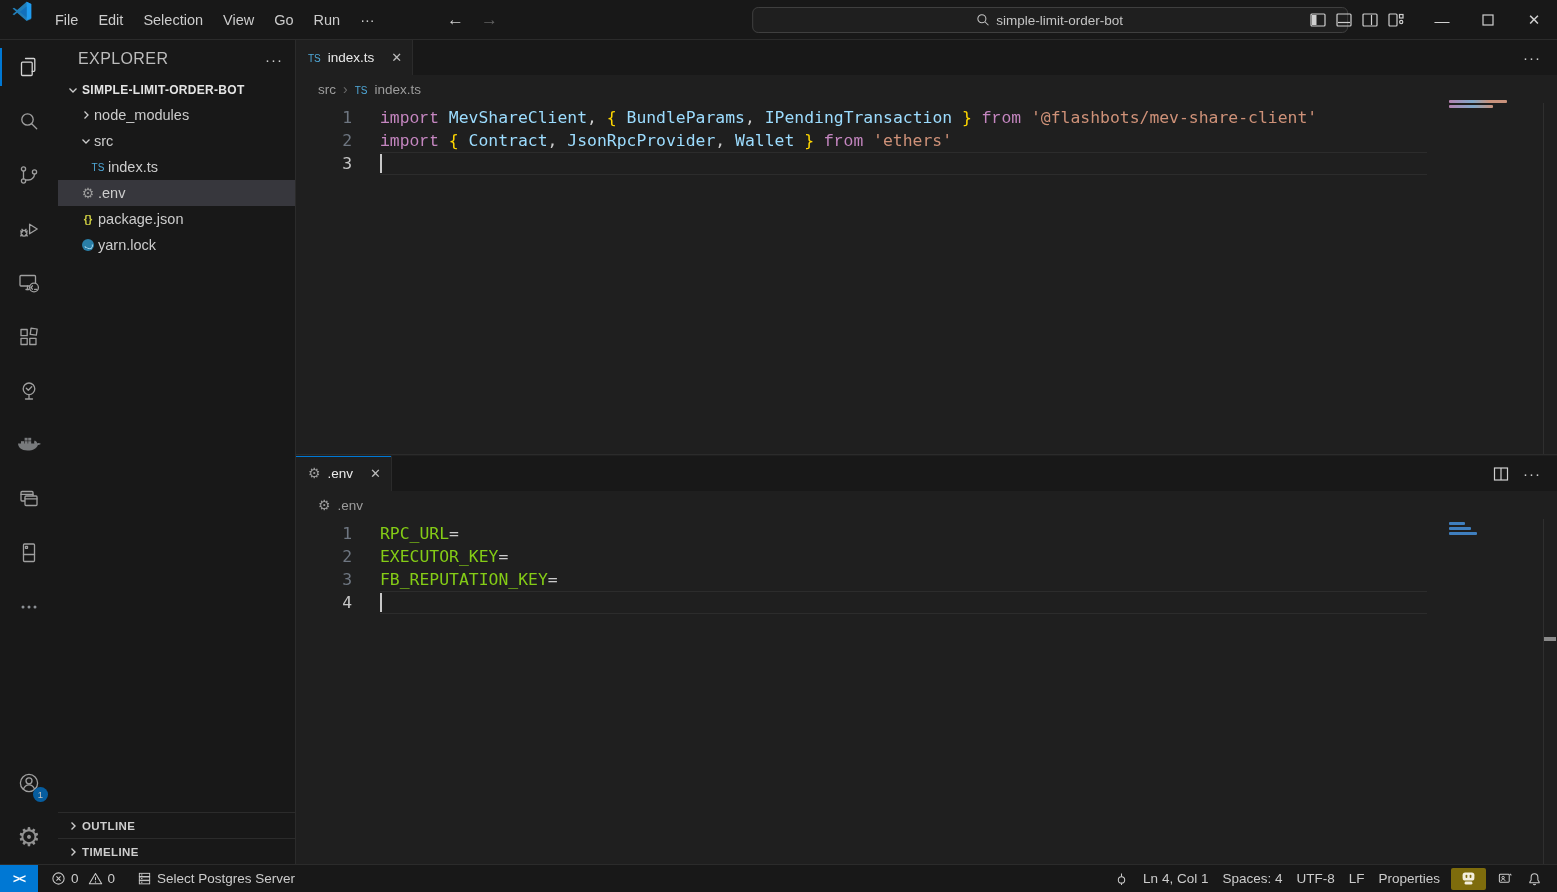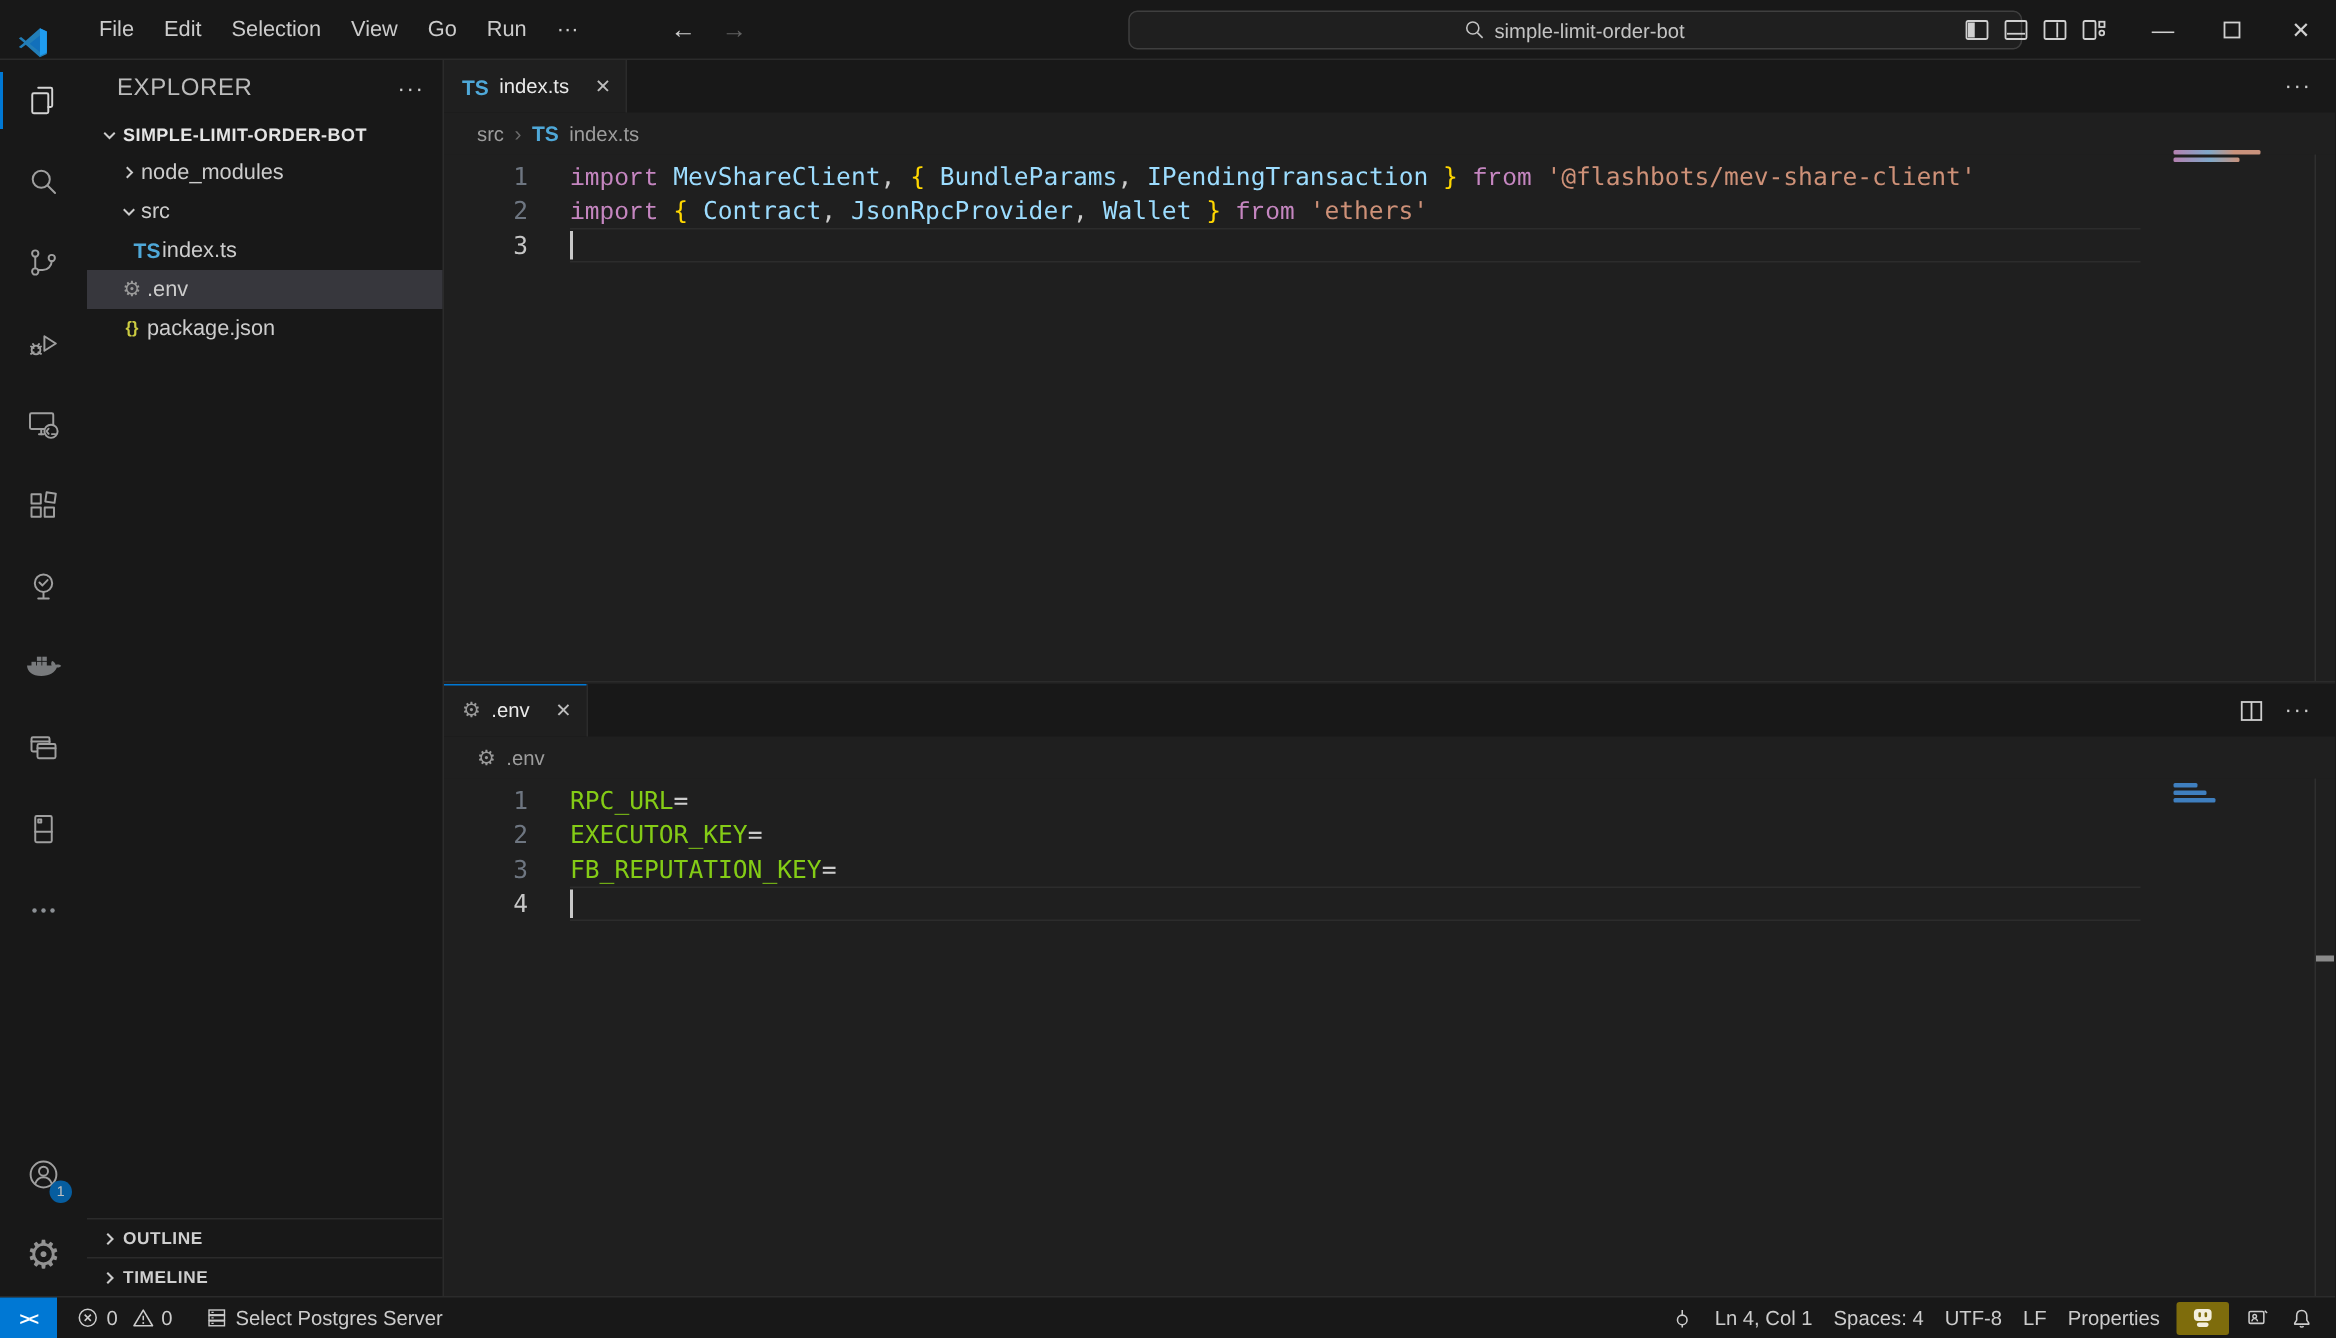--- a/index.html
+++ b/index.html
@@ -2,21 +2,21 @@
 <html><head>
 <meta charset="utf-8">
 <style>
   * { margin:0; padding:0; box-sizing:border-box; }
   html,body { width:1557px; height:892px; overflow:hidden; background:#181818;
     font-family:"Liberation Sans", sans-serif; color:#cccccc; }
   .window { position:relative; width:1557px; height:892px; background:#181818; }
 
   
   .titlebar { position:absolute; top:0; left:0; right:0; height:40px;
-    background:#181818; border-bottom:1px solid #2b2b2b; display:flex; align-items:flex-end;gap:11px; }
+    background:#181818; border-bottom:1px solid #2b2b2b; display:flex; align-items:flex-start; }
   .vscode-logo { width:22px; height:22px; margin:0 12px 0 11px; flex:none; }
   .menubar { display:flex; align-items:center; height:100%; }
   .menu-item { padding:0 10px; font-size:14.5px; color:#cccccc; height:26px; line-height:26px;
     border-radius:5px; cursor:default; }
   .nav-arrows { position:absolute; left:447px; top:0; height:40px; display:flex; align-items:center; gap:17px; }
   .nav-arrow { font-size:17px; color:#cfcfcf; }
   .nav-arrow.disabled { color:#616161; }
   .search-box { position:absolute; left:50%; top:7px; transform:translateX(-4.5%);
     width:596px; height:26px; background:#1f1f1f; border:1px solid #3f3f3f; border-radius:6px;
     display:flex; align-items:center; justify-content:center; gap:6px; font-size:13.5px; color:#c3c3c3; }
@@ -45,21 +45,21 @@
   .dots { color:#cccccc; font-size:15px; letter-spacing:1px; }
   .tree-row { height:26px; display:flex; align-items:center; font-size:14.5px; color:#cccccc; cursor:default; }
   .tree-row.selected { background:#37373d; }
   .tree-row .chev { width:16px; display:flex; justify-content:center; flex:none; }
   .tree-row .ficon { width:20px; display:flex; justify-content:center; align-items:center; flex:none; }
   .project-row { font-weight:bold; font-size:12px; letter-spacing:.3px; color:#e4e4e4; height:24px;
     display:flex; align-items:center; padding-left:6px; }
   .sb-sections { position:absolute; bottom:0; left:0; right:0; }
   .sb-section { height:26px; border-top:1px solid #2b2b2b; display:flex; align-items:center;
     padding-left:6px; font-weight:bold; font-size:11.5px; letter-spacing:.4px; color:#cfcfcf; }
-  .ts-badge { color:#4fa8d8; font-weight:bold; font-size:14px; font-family:"Liberation Sans",sans-serif;text-align:center; }
+  .ts-badge { color:#4fa8d8; font-weight:normal; font-size:10px; font-family:"Liberation Sans",sans-serif;text-align:center; }
   .json-badge { color:#cbcb41; font-weight:bold; font-size:11px; }
   .gear-small { font-size:14px; color:#9a9a9a; font-family:"DejaVu Sans", sans-serif; line-height:1; }
   .yarn-dot { width:12px; height:12px; border-radius:50%; background:#2a7fa8; position:relative; }
   .yarn-dot::after { content:""; position:absolute; left:2px; top:3px; width:7px; height:5px;
     border:1px solid #9fd3ec; border-radius:50%; border-top-color:transparent; border-left-color:transparent; transform:rotate(20deg);}
 
   
   .editor-area { position:absolute; top:40px; bottom:28px; left:296px; right:0; background:#1f1f1f; }
   .egroup { position:absolute; left:0; right:0; }
   .egroup.top { top:0; height:415px; border-bottom:1px solid #2b2b2b; }
@@ -323,20 +323,26 @@
             <span class="gear-small">⚙</span>
           </span>
           <span>.env</span>
         </div>
         <div class="tree-row" style="padding-left: 20px;">
           <span class="ficon">
             <span class="json-badge">{}</span>
           </span>
           <span>package.json</span>
         </div>
+        <div class="tree-row" style="padding-left: 20px;">
+          <span class="ficon">
+            <span class="yarn-dot"></span>
+          </span>
+          <span>yarn.lock</span>
+        </div>
       </div>
     <div class="sb-sections" id="sb-sections">
         <div class="sb-section">
           <span class="chev" style="width: 18px; display: flex; justify-content: center;">
             <svg width="12" height="12" viewBox="0 0 12 12">
               <path d="M4.5 2.5L8 6l-3.5 3.5" fill="none" stroke="#cccccc" stroke-width="1.4"></path>
             </svg>
           </span>
           <span>OUTLINE</span>
         </div>

